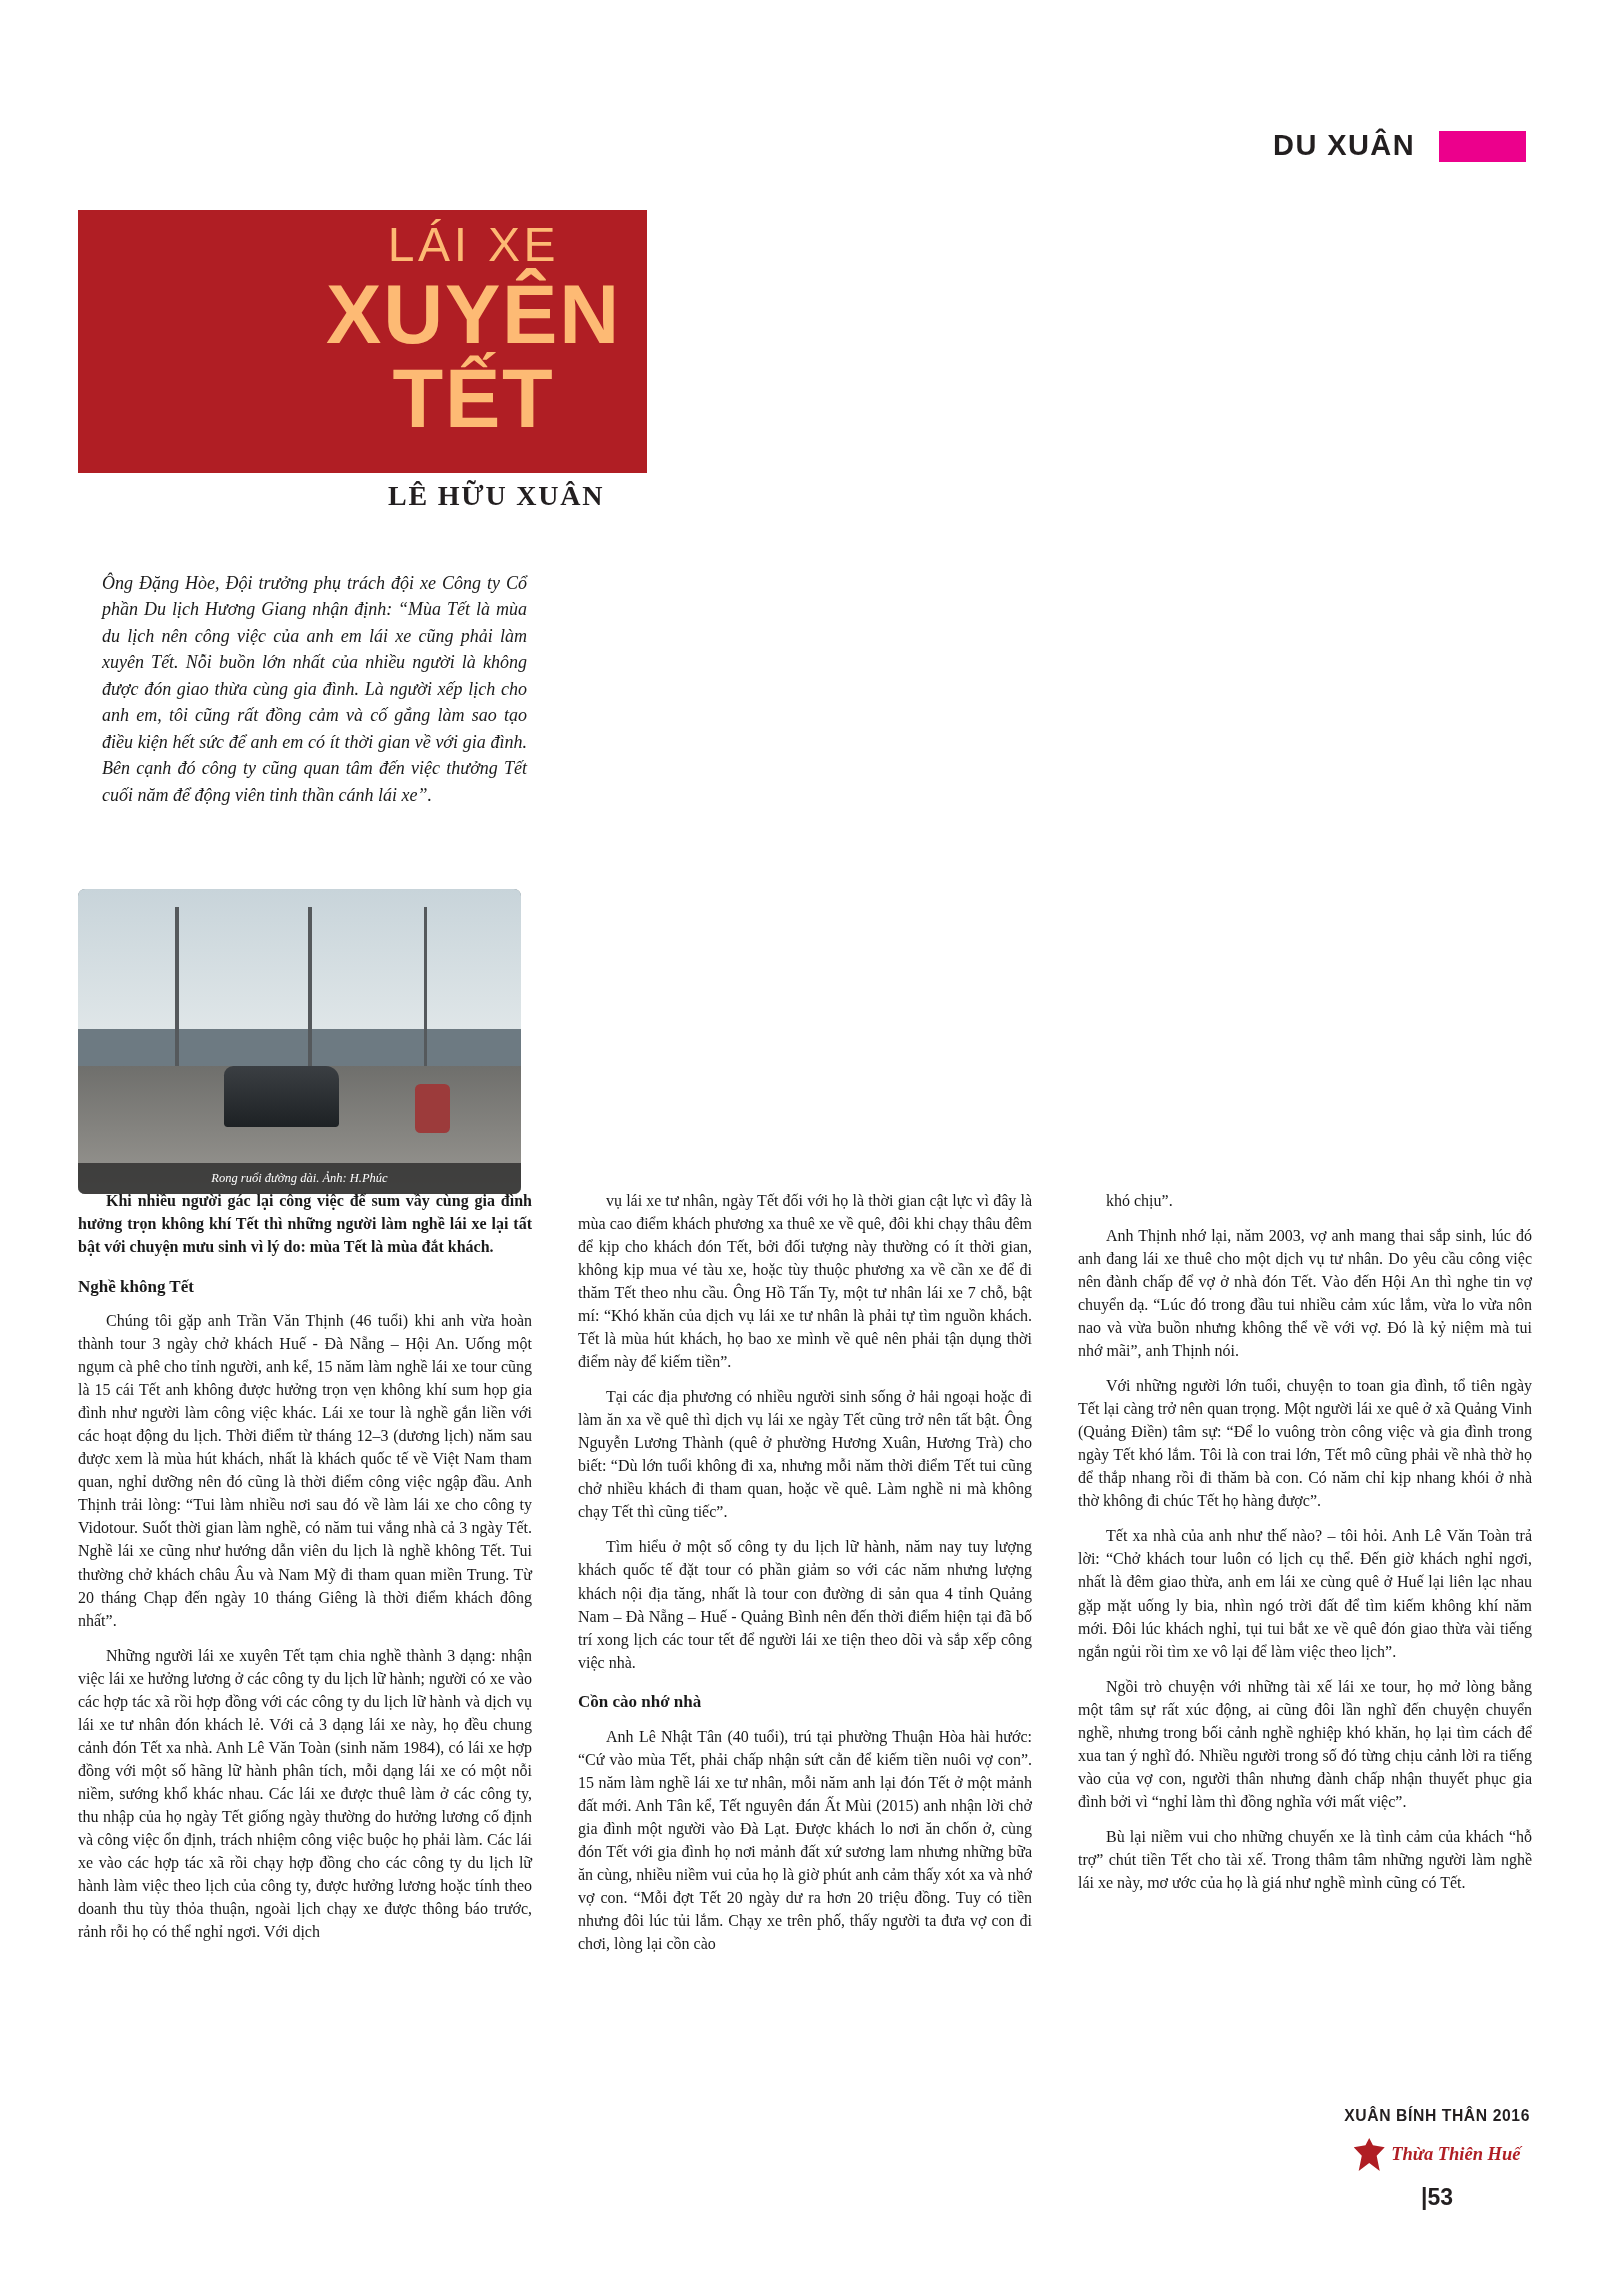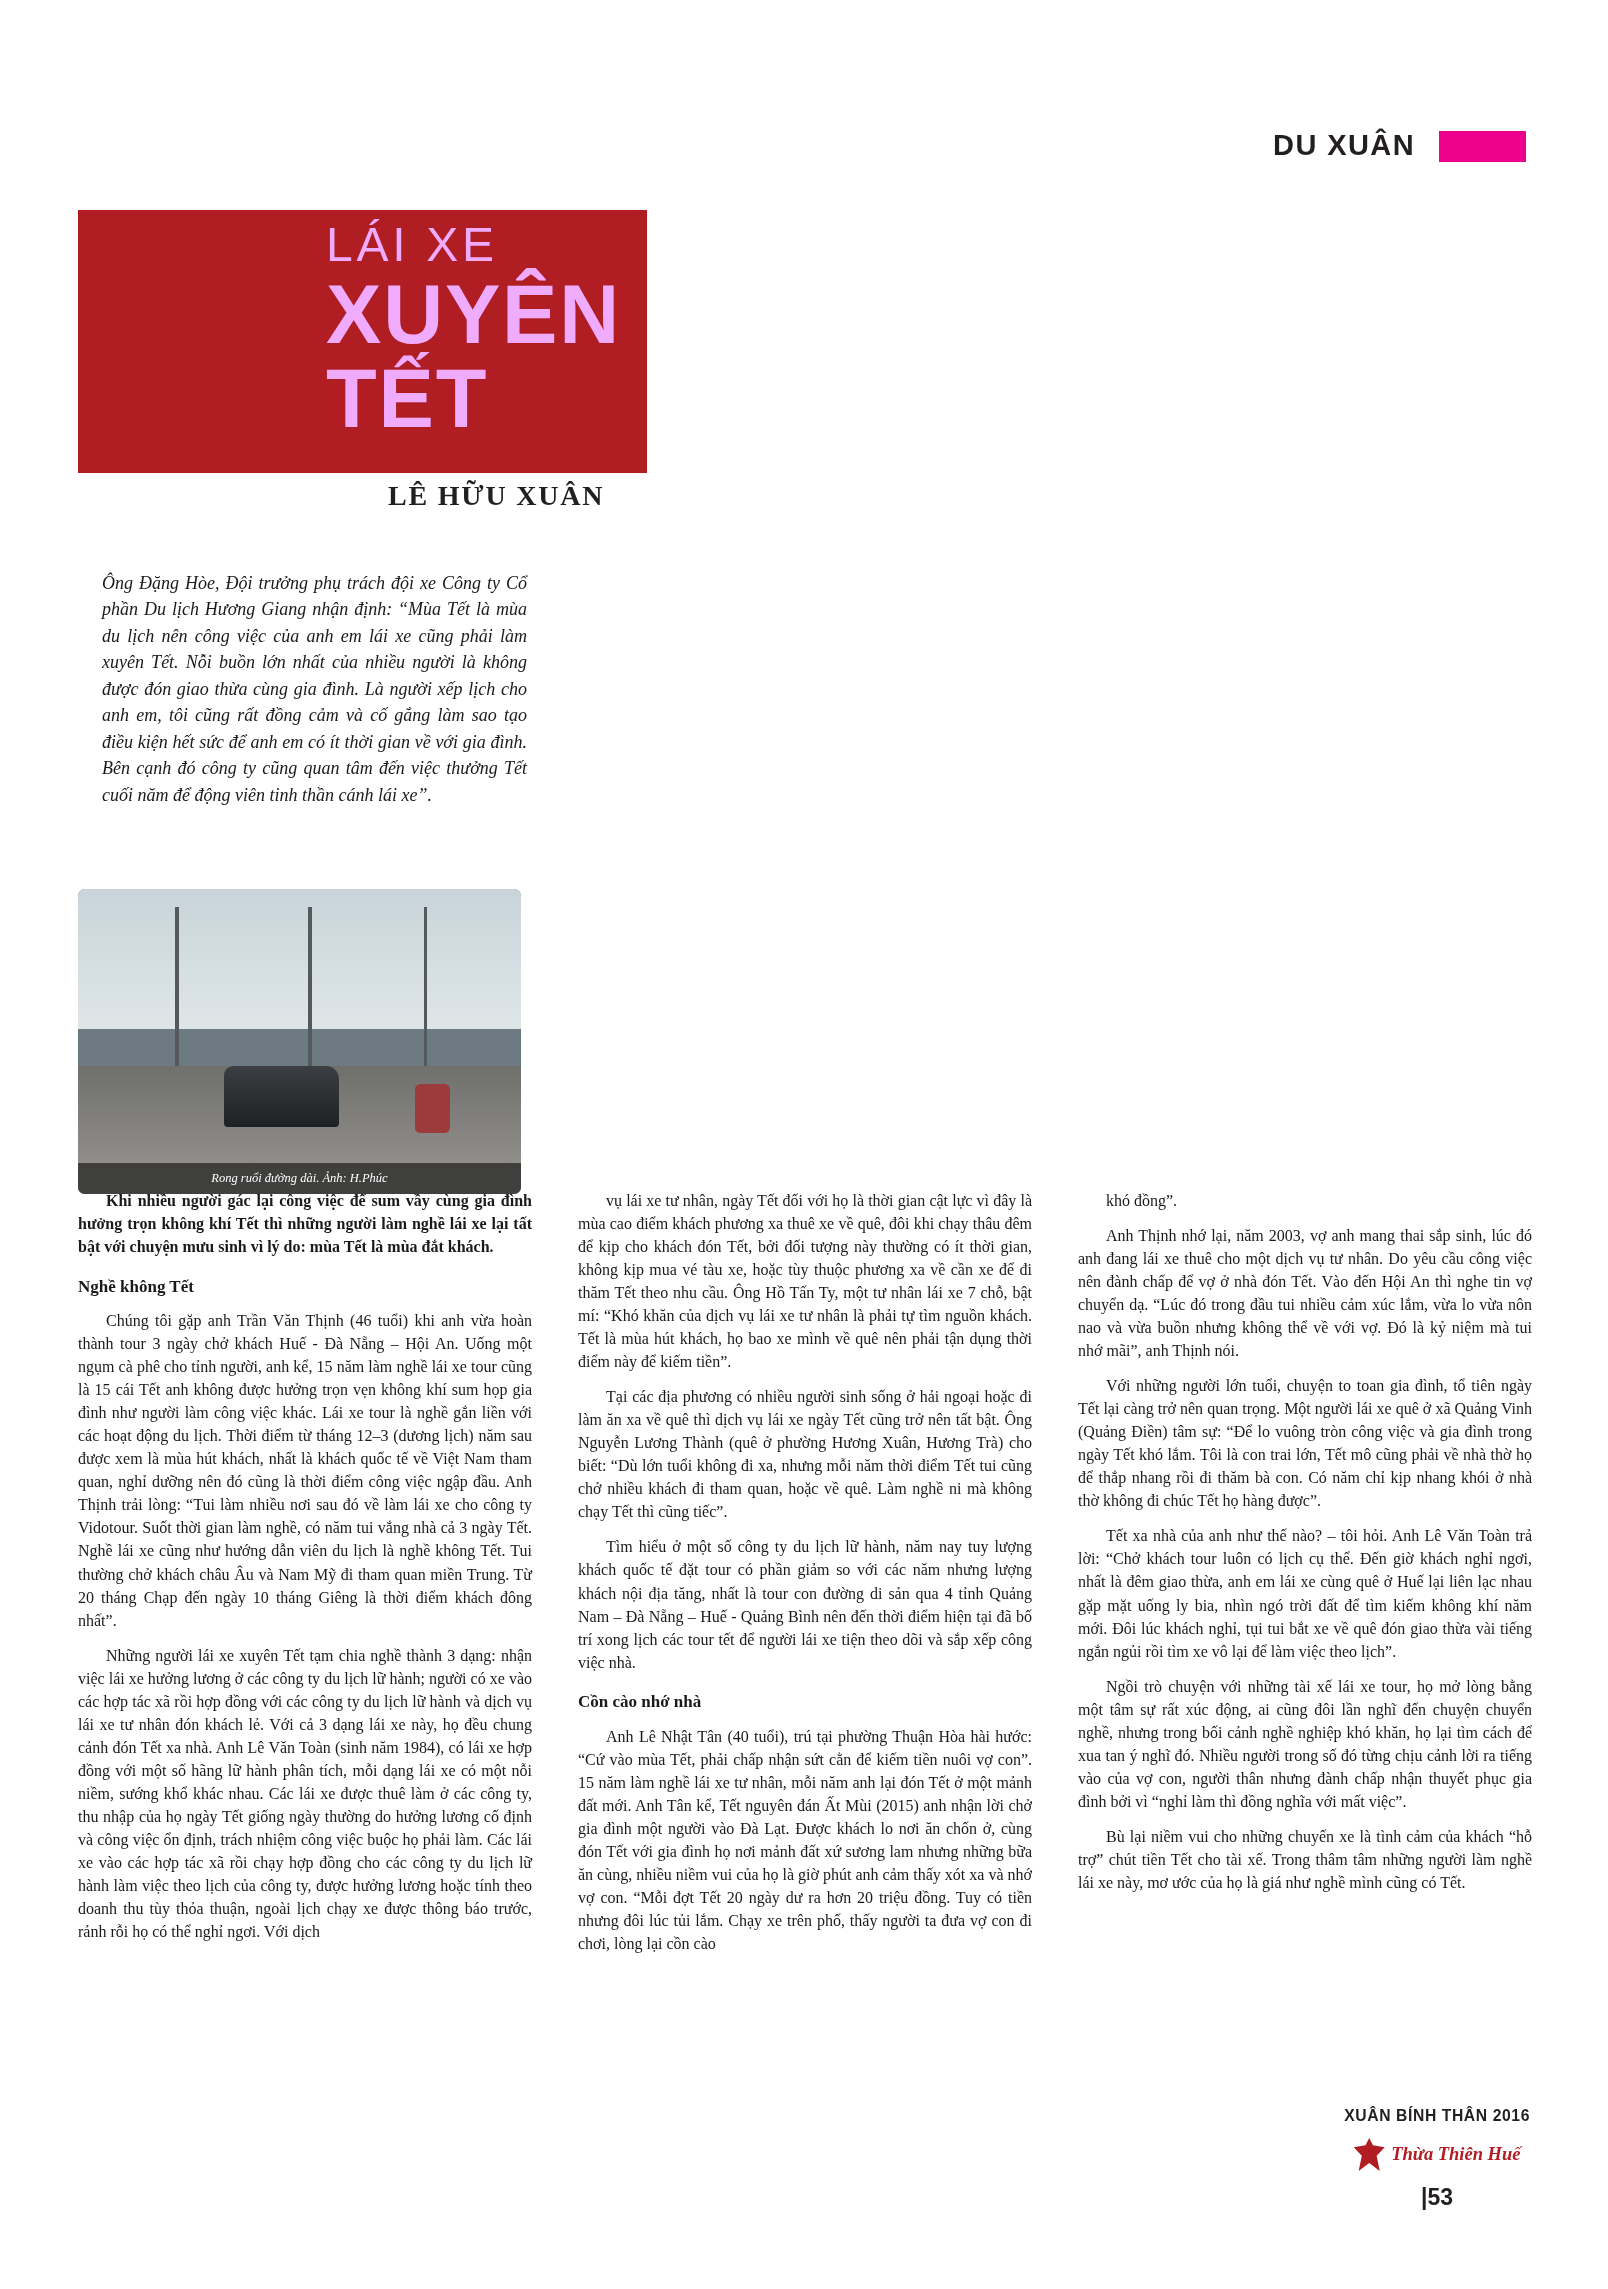--- a/index.html
+++ b/index.html
@@ -50,23 +50,23 @@
     left: 78px;
     top: 210px;
     width: 569px;
     height: 263px;
     background: #b01e24;
   }
   .title-lines {
     position: absolute;
     right: 26px;
     top: 11px;
-    text-align: left;
+    text-align: center;
     font-family: "Liberation Sans", sans-serif;
-    color: #f0abfc;
+    color: #fdba74;
     line-height: 1;
   }
   .title-small {
     font-size: 48px;
     font-weight: 300;
     letter-spacing: 3.7px;
     margin-bottom: 3.7px;
   }
   .title-big {
     font-size: 83px;
@@ -389,21 +389,21 @@
 
     <div class="col">
       <p>vụ lái xe tư nhân, ngày Tết đối với họ là thời gian cật lực vì đây là mùa cao điểm khách phương xa thuê xe về quê, đôi khi chạy thâu đêm để kịp cho khách đón Tết, bởi đối tượng này thường có ít thời gian, không kịp mua vé tàu xe, hoặc tùy thuộc phương xa về cần xe để đi thăm Tết theo nhu cầu. Ông Hồ Tấn Ty, một tư nhân lái xe 7 chỗ, bật mí: “Khó khăn của dịch vụ lái xe tư nhân là phải tự tìm nguồn khách. Tết là mùa hút khách, họ bao xe mình về quê nên phải tận dụng thời điểm này để kiếm tiền”.</p>
       <p>Tại các địa phương có nhiều người sinh sống ở hải ngoại hoặc đi làm ăn xa về quê thì dịch vụ lái xe ngày Tết cũng trở nên tất bật. Ông Nguyễn Lương Thành (quê ở phường Hương Xuân, Hương Trà) cho biết: “Dù lớn tuổi không đi xa, nhưng mỗi năm thời điểm Tết tui cũng chở nhiều khách đi tham quan, hoặc về quê. Làm nghề ni mà không chạy Tết thì cũng tiếc”.</p>
       <p>Tìm hiểu ở một số công ty du lịch lữ hành, năm nay tuy lượng khách quốc tế đặt tour có phần giảm so với các năm nhưng lượng khách nội địa tăng, nhất là tour con đường di sản qua 4 tỉnh Quảng Nam – Đà Nẵng – Huế - Quảng Bình nên đến thời điểm hiện tại đã bố trí xong lịch các tour tết để người lái xe tiện theo dõi và sắp xếp công việc nhà.</p>
       <h3>Cồn cào nhớ nhà</h3>
       <p>Anh Lê Nhật Tân (40 tuổi), trú tại phường Thuận Hòa hài hước: “Cứ vào mùa Tết, phải chấp nhận sứt cằn để kiếm tiền nuôi vợ con”. 15 năm làm nghề lái xe tư nhân, mỗi năm anh lại đón Tết ở một mảnh đất mới. Anh Tân kể, Tết nguyên đán Ất Mùi (2015) anh nhận lời chở gia đình một người vào Đà Lạt. Được khách lo nơi ăn chốn ở, cùng đón Tết với gia đình họ nơi mảnh đất xứ sương lam nhưng những bữa ăn cùng, nhiều niềm vui của họ là giờ phút anh cảm thấy xót xa và nhớ vợ con. “Mỗi đợt Tết 20 ngày dư ra hơn 20 triệu đồng. Tuy có tiền nhưng đôi lúc tủi lắm. Chạy xe trên phố, thấy người ta đưa vợ con đi chơi, lòng lại cồn cào</p>
     </div>
 
     <div class="col">
-      <p>khó đồng”.</p>
+      <p>khó chịu”.</p>
       <p>Anh Thịnh nhớ lại, năm 2003, vợ anh mang thai sắp sinh, lúc đó anh đang lái xe thuê cho một dịch vụ tư nhân. Do yêu cầu công việc nên đành chấp để vợ ở nhà đón Tết. Vào đến Hội An thì nghe tin vợ chuyển dạ. “Lúc đó trong đầu tui nhiều cảm xúc lắm, vừa lo vừa nôn nao và vừa buồn nhưng không thể về với vợ. Đó là kỷ niệm mà tui nhớ mãi”, anh Thịnh nói.</p>
       <p>Với những người lớn tuổi, chuyện to toan gia đình, tổ tiên ngày Tết lại càng trở nên quan trọng. Một người lái xe quê ở xã Quảng Vinh (Quảng Điền) tâm sự: “Để lo vuông tròn công việc và gia đình trong ngày Tết khó lắm. Tôi là con trai lớn, Tết mô cũng phải về nhà thờ họ để thắp nhang rồi đi thăm bà con. Có năm chỉ kịp nhang khói ở nhà thờ không đi chúc Tết họ hàng được”.</p>
       <p>Tết xa nhà của anh như thế nào? – tôi hỏi. Anh Lê Văn Toàn trả lời: “Chở khách tour luôn có lịch cụ thể. Đến giờ khách nghỉ ngơi, nhất là đêm giao thừa, anh em lái xe cùng quê ở Huế lại liên lạc nhau gặp mặt uống ly bia, nhìn ngó trời đất để tìm kiếm không khí năm mới. Đôi lúc khách nghỉ, tụi tui bắt xe về quê đón giao thừa vài tiếng ngắn ngủi rồi tìm xe vô lại để làm việc theo lịch”.</p>
       <p>Ngồi trò chuyện với những tài xế lái xe tour, họ mở lòng bằng một tâm sự rất xúc động, ai cũng đôi lần nghĩ đến chuyện chuyển nghề, nhưng trong bối cảnh nghề nghiệp khó khăn, họ lại tìm cách để xua tan ý nghĩ đó. Nhiều người trong số đó từng chịu cảnh lời ra tiếng vào của vợ con, người thân nhưng đành chấp nhận thuyết phục gia đình bởi vì “nghỉ làm thì đồng nghĩa với mất việc”.</p>
       <p>Bù lại niềm vui cho những chuyến xe là tình cảm của khách “hỗ trợ” chút tiền Tết cho tài xế. Trong thâm tâm những người làm nghề lái xe này, mơ ước của họ là giá như nghề mình cũng có Tết.</p>
     </div>
 
   </div>
 
   <div class="footer">

